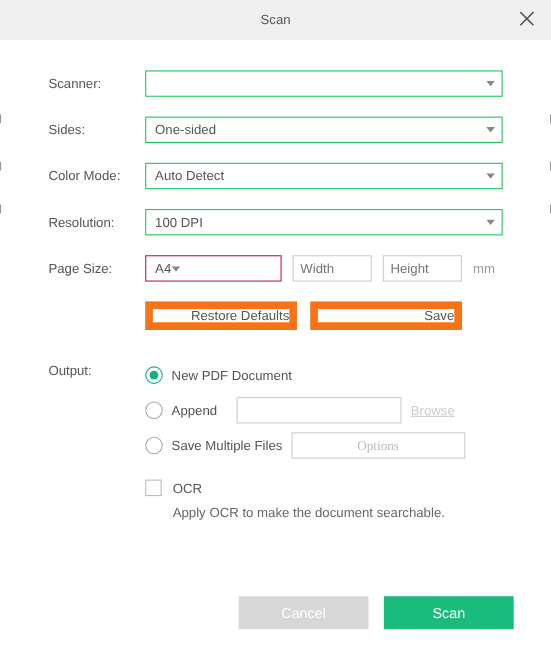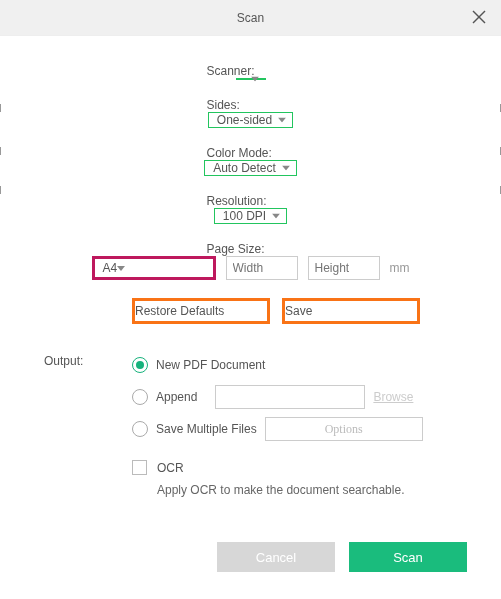--- a/index.html
+++ b/index.html
@@ -30,21 +30,20 @@
     height: 16px;
     cursor: pointer;
   }
   .content {
     padding: 28px 44px 0 44px;
   }
   .row {
     display: flex;
     align-items: center;
     margin-bottom: 18px;
-    flex-direction: column;
   }
   .label {
     width: 88px;
     flex: none;
     color: #555;
   }
   .select {
     flex: 1;
     height: 24px;
     border: 1px solid #22c55e;
@@ -58,32 +57,32 @@
   }
   .select .caret, .caretbox .caret {
     position: absolute;
     right: 6px;
     top: 50%;
     transform: translateY(-50%);
   }
   .caret svg { display:block; }
   .pgrow { display:flex; align-items:center; gap:10px; }
   .pgselect {
-    width: 124px; height:24px; border:3px solid #be185d; position:relative;
+    width: 124px; height:24px; border:1px solid #be185d; position:relative;
     padding:0 20px 0 8px; display:flex; align-items:center; cursor:pointer;
   }
   .txtin {
     width: 72px; height:24px; border:1px solid #ccc; padding:0 6px;
     font-size:12px; color:#999;
   }
   .unit { color:#999; }
   .btnrow { display:flex; gap:12px; margin-left:88px; margin-top:10px; margin-bottom:28px;}
   .btn {
-    width: 138px; height:26px; border:3px solid #f97316; background:#fff;
-    display:flex; align-items:center; justify-content:flex-start; cursor:pointer;
+    width: 138px; height:26px; border:7px solid #f97316; background:#fff;
+    display:flex; align-items:center; justify-content:flex-end; cursor:pointer;
     color:#555;
   }
   .outblock { display:flex; }
   .outlabel { width:88px; flex:none; padding-top:2px;}
   .optcol { flex:1; }
   .radiorow { display:flex; align-items:center; height:26px; margin-bottom:6px; gap:8px;}
   .radio {
     width:16px; height:16px; border:1.5px solid #aaa; border-radius:50%;
     display:flex; align-items:center; justify-content:center; flex:none; cursor:pointer;
   }

